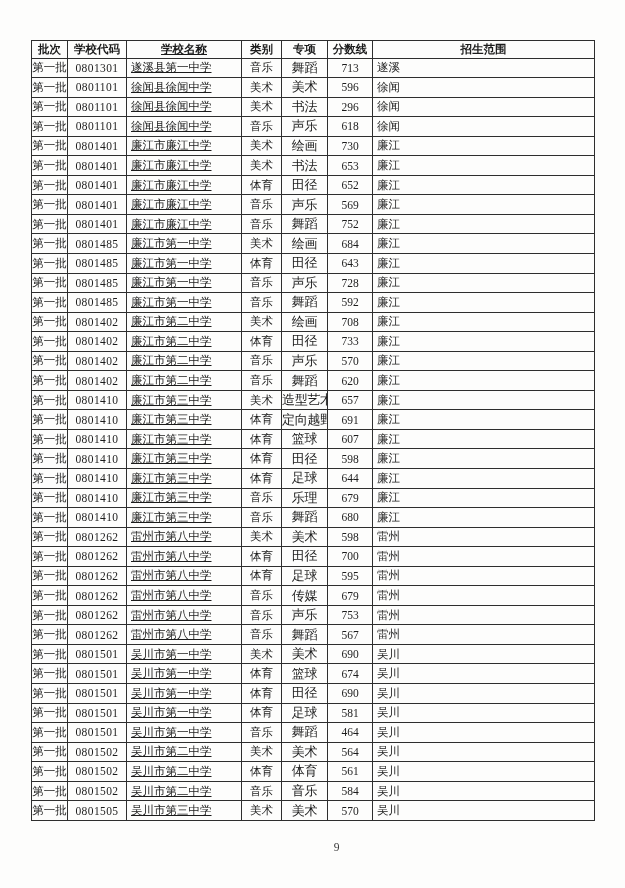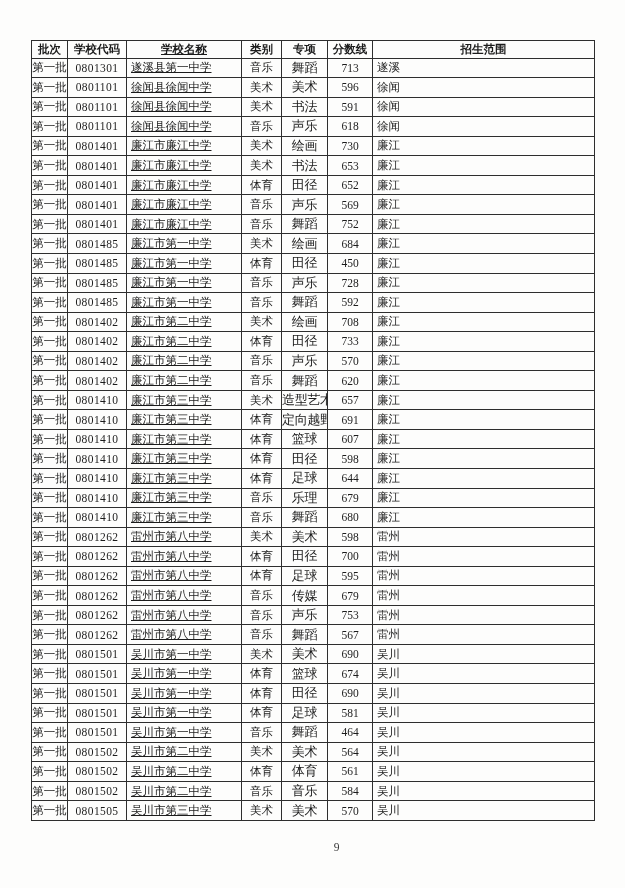--- a/index.html
+++ b/index.html
@@ -86,21 +86,21 @@
         <td class="col-specialty">美术</td>
         <td class="col-score_line">596</td>
         <td class="col-enrollment_area">徐闻</td>
       </tr>
       <tr>
         <td class="col-batch">第一批</td>
         <td class="col-school_code">0801101</td>
         <td class="col-school_name">徐闻县徐闻中学</td>
         <td class="col-category">美术</td>
         <td class="col-specialty">书法</td>
-        <td class="col-score_line">591</td>
+        <td class="col-score_line">296</td>
         <td class="col-enrollment_area">徐闻</td>
       </tr>
       <tr>
         <td class="col-batch">第一批</td>
         <td class="col-school_code">0801101</td>
         <td class="col-school_name">徐闻县徐闻中学</td>
         <td class="col-category">音乐</td>
         <td class="col-specialty">声乐</td>
         <td class="col-score_line">618</td>
         <td class="col-enrollment_area">徐闻</td>
@@ -158,21 +158,21 @@
         <td class="col-specialty">绘画</td>
         <td class="col-score_line">684</td>
         <td class="col-enrollment_area">廉江</td>
       </tr>
       <tr>
         <td class="col-batch">第一批</td>
         <td class="col-school_code">0801485</td>
         <td class="col-school_name">廉江市第一中学</td>
         <td class="col-category">体育</td>
         <td class="col-specialty">田径</td>
-        <td class="col-score_line">450</td>
+        <td class="col-score_line">643</td>
         <td class="col-enrollment_area">廉江</td>
       </tr>
       <tr>
         <td class="col-batch">第一批</td>
         <td class="col-school_code">0801485</td>
         <td class="col-school_name">廉江市第一中学</td>
         <td class="col-category">音乐</td>
         <td class="col-specialty">声乐</td>
         <td class="col-score_line">728</td>
         <td class="col-enrollment_area">廉江</td>

